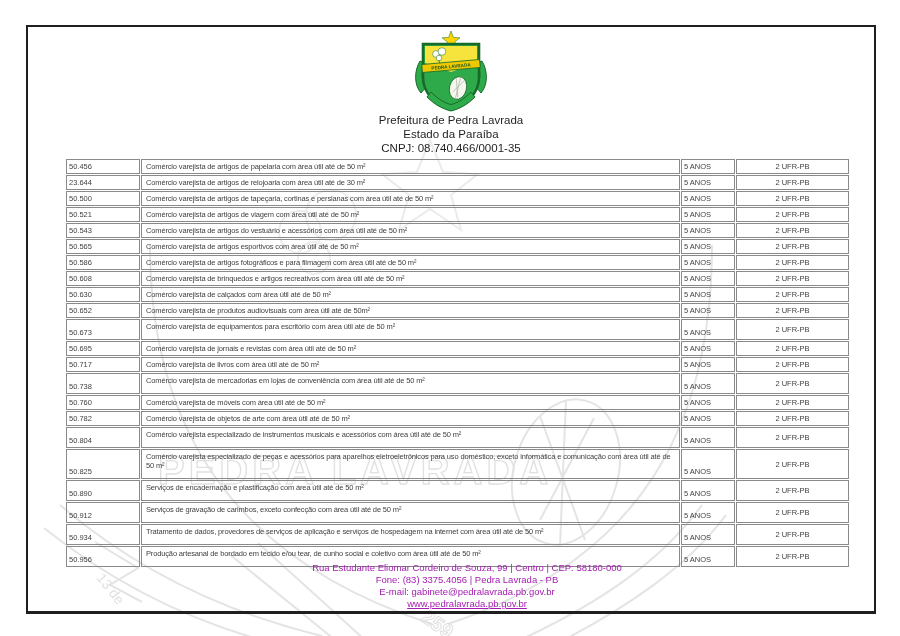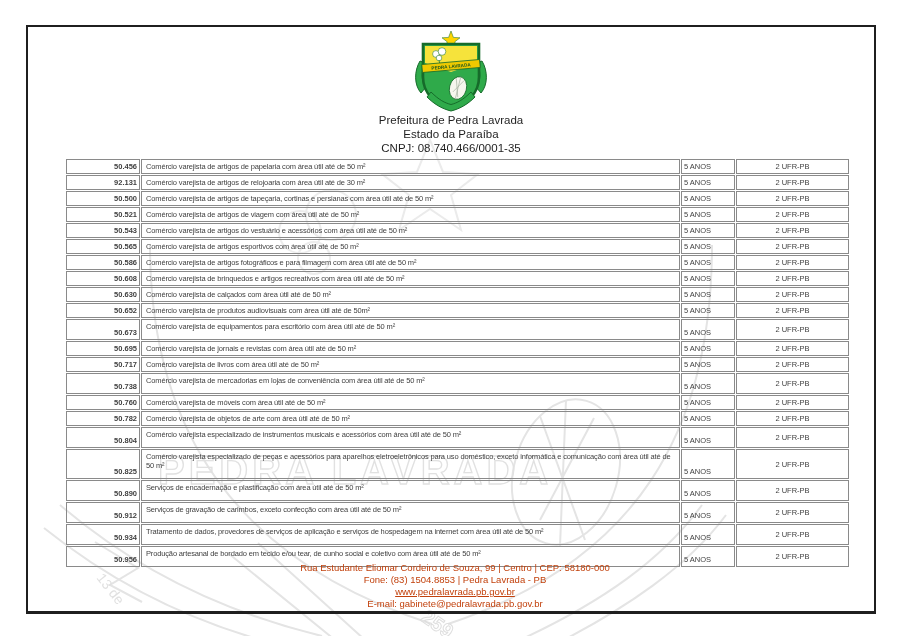--- a/index.html
+++ b/index.html
@@ -19,25 +19,25 @@
     position:absolute;left:37px;top:131px;width:775px;
     border-collapse:separate;border-spacing:1px;table-layout:fixed;
   }
   .doc-table td{
     border:1px solid #8a8a8a;font-size:7.5px;color:#3f3f3f;line-height:9px;
     padding:0 2px;background:transparent;overflow:hidden;
   }
   .doc-table tr.s td{height:11px;}
   .doc-table tr.t td{height:17px;}
   .doc-table tr.xl td{height:26px;}
-  td.c-code{width:68px;text-align:right;vertical-align:bottom;padding-bottom:2px;font-weight:bold;}
+  td.c-code{width:68px;text-align:left;vertical-align:bottom;padding-bottom:2px;}
   td.c-desc{width:531px;text-align:left;vertical-align:top;padding-top:2px;padding-left:4px;letter-spacing:-0.15px;}
   td.c-period{width:48px;vertical-align:bottom;padding-bottom:2px;}
   td.c-rate{width:107px;text-align:center;vertical-align:middle;}
-  .footer{position:absolute;left:4px;top:535px;width:100%;text-align:center;color:#c2410c;}
+  .footer{position:absolute;left:16px;top:535px;width:100%;text-align:center;color:#a21caf;}
   .footer-line{font-size:9.5px;line-height:12px;}
   .footer-link{text-decoration:underline;cursor:pointer;}
 </style>
 </head>
 <body>
 
 <svg class="watermark" viewBox="0 0 900 636" xmlns="http://www.w3.org/2000/svg">
   <g stroke="#e4e4e4" fill="none" stroke-width="2">
 
     <path d="M150,245 C150,430 235,560 432,624"></path>
@@ -103,21 +103,21 @@
 
   <table class="doc-table">
     <tbody>
         <tr class="s">
           <td class="c-code">50.456</td>
           <td class="c-desc">Comércio varejista de artigos de papelaria com área útil até de 50 m²</td>
           <td class="c-period">5 ANOS</td>
           <td class="c-rate">2 UFR-PB</td>
         </tr>
         <tr class="s">
-          <td class="c-code">92.131</td>
+          <td class="c-code">23.644</td>
           <td class="c-desc">Comércio varejista de artigos de relojoaria com área útil até de 30 m²</td>
           <td class="c-period">5 ANOS</td>
           <td class="c-rate">2 UFR-PB</td>
         </tr>
         <tr class="s">
           <td class="c-code">50.500</td>
           <td class="c-desc">Comércio varejista de artigos de tapeçaria, cortinas e persianas com área útil até de 50 m²</td>
           <td class="c-period">5 ANOS</td>
           <td class="c-rate">2 UFR-PB</td>
         </tr>
@@ -233,18 +233,18 @@
           <td class="c-code">50.956</td>
           <td class="c-desc">Produção artesanal de bordado em tecido e/ou tear, de cunho social e coletivo com área útil até de 50 m²</td>
           <td class="c-period">5 ANOS</td>
           <td class="c-rate">2 UFR-PB</td>
         </tr>
       </tbody>
   </table>
 
   <div class="footer">
     <div class="footer-line">Rua Estudante Eliomar Cordeiro de Souza, 99 | Centro | CEP: 58180-000</div>
-    <div class="footer-line">Fone: (83) 1504.8853 | Pedra Lavrada - PB</div>
+    <div class="footer-line">Fone: (83) 3375.4056 | Pedra Lavrada - PB</div>
+    <div class="footer-line">E-mail: gabinete@pedralavrada.pb.gov.br</div>
     <div class="footer-line footer-link">www.pedralavrada.pb.gov.br</div>
-    <div class="footer-line">E-mail: gabinete@pedralavrada.pb.gov.br</div>
   </div>
 
 </div>
 
 </body></html>

